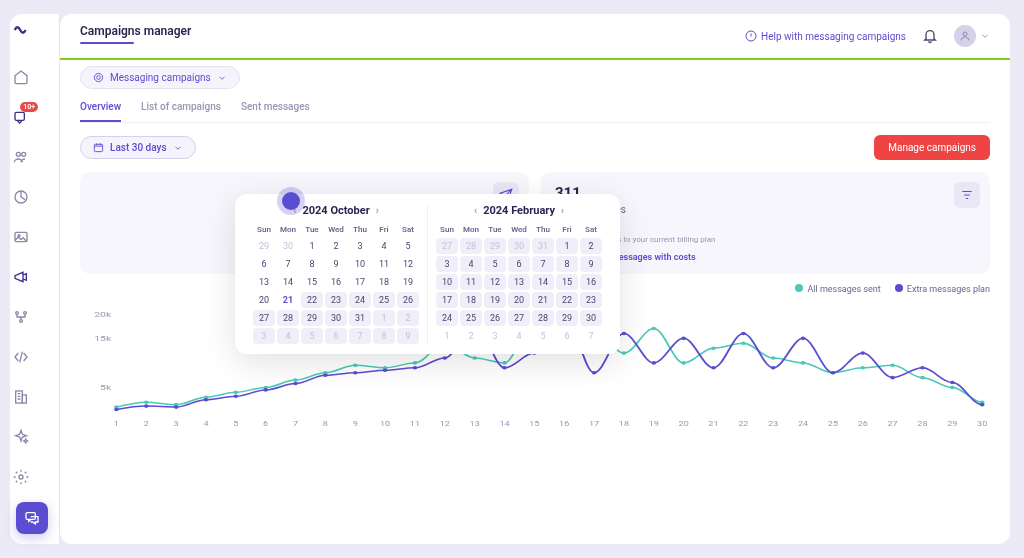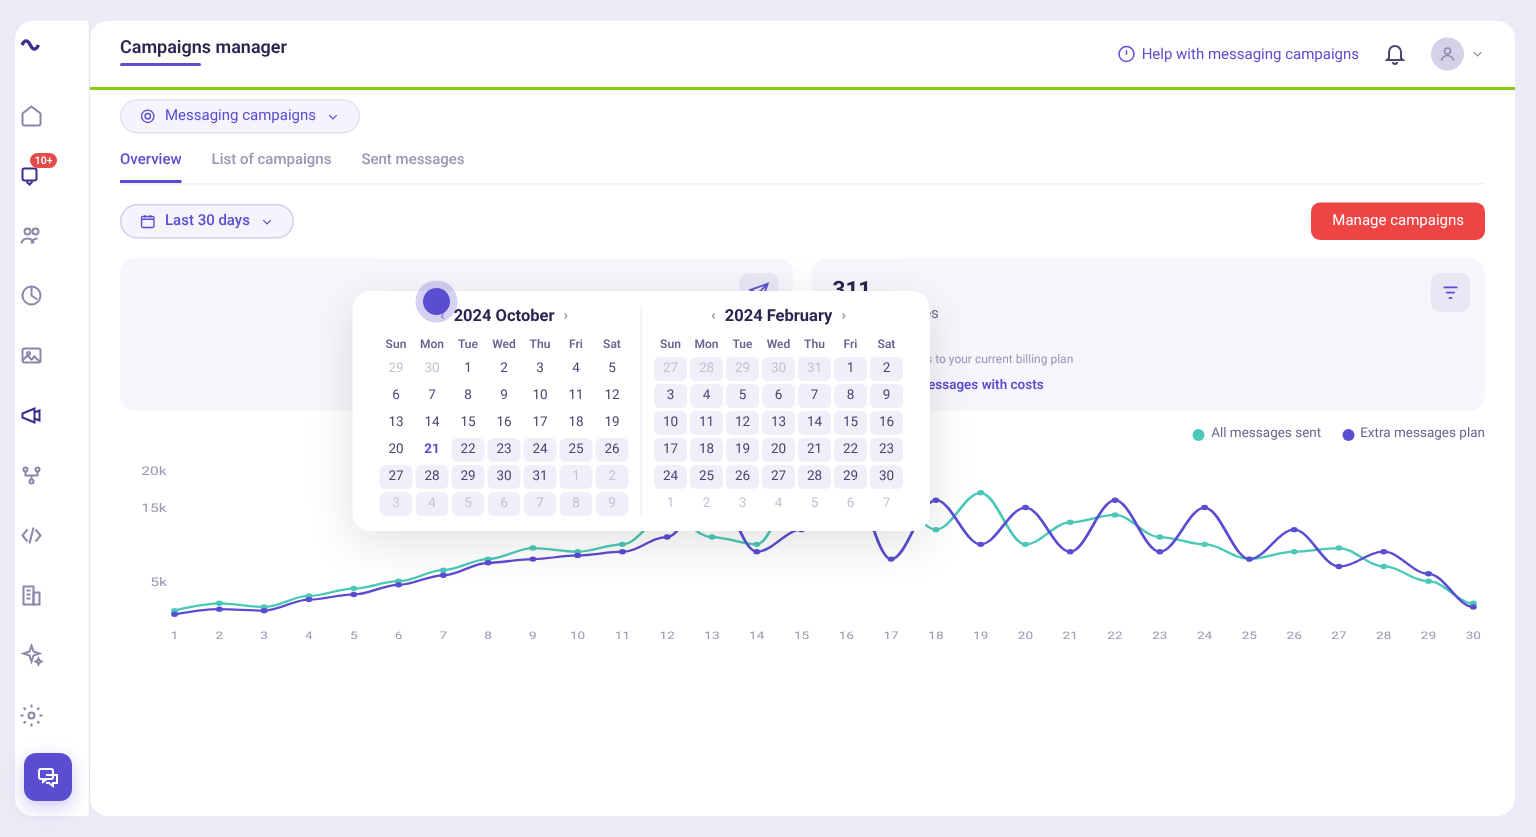--- a/index.html
+++ b/index.html
@@ -35,21 +35,21 @@
 .stats{display:flex;gap:12px;margin-bottom:10px}
 .stat-card{flex:1;background:#f7f6fc;border-radius:10px;padding:12px 14px;position:relative}
 .stat-icon{position:absolute;top:10px;right:10px;width:26px;height:26px;background:#e9e6f6;border-radius:6px;display:flex;align-items:center;justify-content:center;color:#5b4dd1}
 .stat-val{font-size:15px;font-weight:700;color:#2a2550}
 .stat-label{font-size:10px;color:#6a6590;margin-top:2px}
 .stat-sub{font-size:9px;color:#5b4dd1;font-weight:600;margin-top:8px;display:flex;align-items:center;gap:3px}
 .stat-desc{font-size:8px;color:#9a96b5;margin-top:2px}
 .stat-link{font-size:9px;color:#5b4dd1;margin-top:8px}
 .stat-link strong{font-weight:600}
 .legend{display:flex;justify-content:flex-end;gap:14px;font-size:9px;color:#6a6590;margin-bottom:4px}
-.legend span{display:flex;align-items:flex-end;gap:4px}
+.legend span{display:flex;align-items:flex-start;gap:4px}
 .dot{width:8px;height:8px;border-radius:50%}
 .chart{height:130px;position:relative}
 .chart svg{width:100%;height:100%}
 .date-popup{position:absolute;top:180px;left:175px;background:#fff;border-radius:12px;box-shadow:0 8px 32px rgba(0,0,0,.12);display:flex;z-index:100;padding:10px}
 .date-presets{padding:4px 10px 4px 2px}
 .preset{font-size:9px;color:#4a4570;padding:5px 4px;cursor:pointer;white-space:nowrap}
 .cal{padding:0 8px;border-left:1px solid #f0eef8}
 .cal:first-of-type{border-left:none}
 .cal-head{display:flex;align-items:center;justify-content:center;gap:6px;font-size:11px;font-weight:700;color:#2a2550;margin-bottom:6px}
 .cal-nav{color:#9a96b5;cursor:pointer;font-size:10px}

